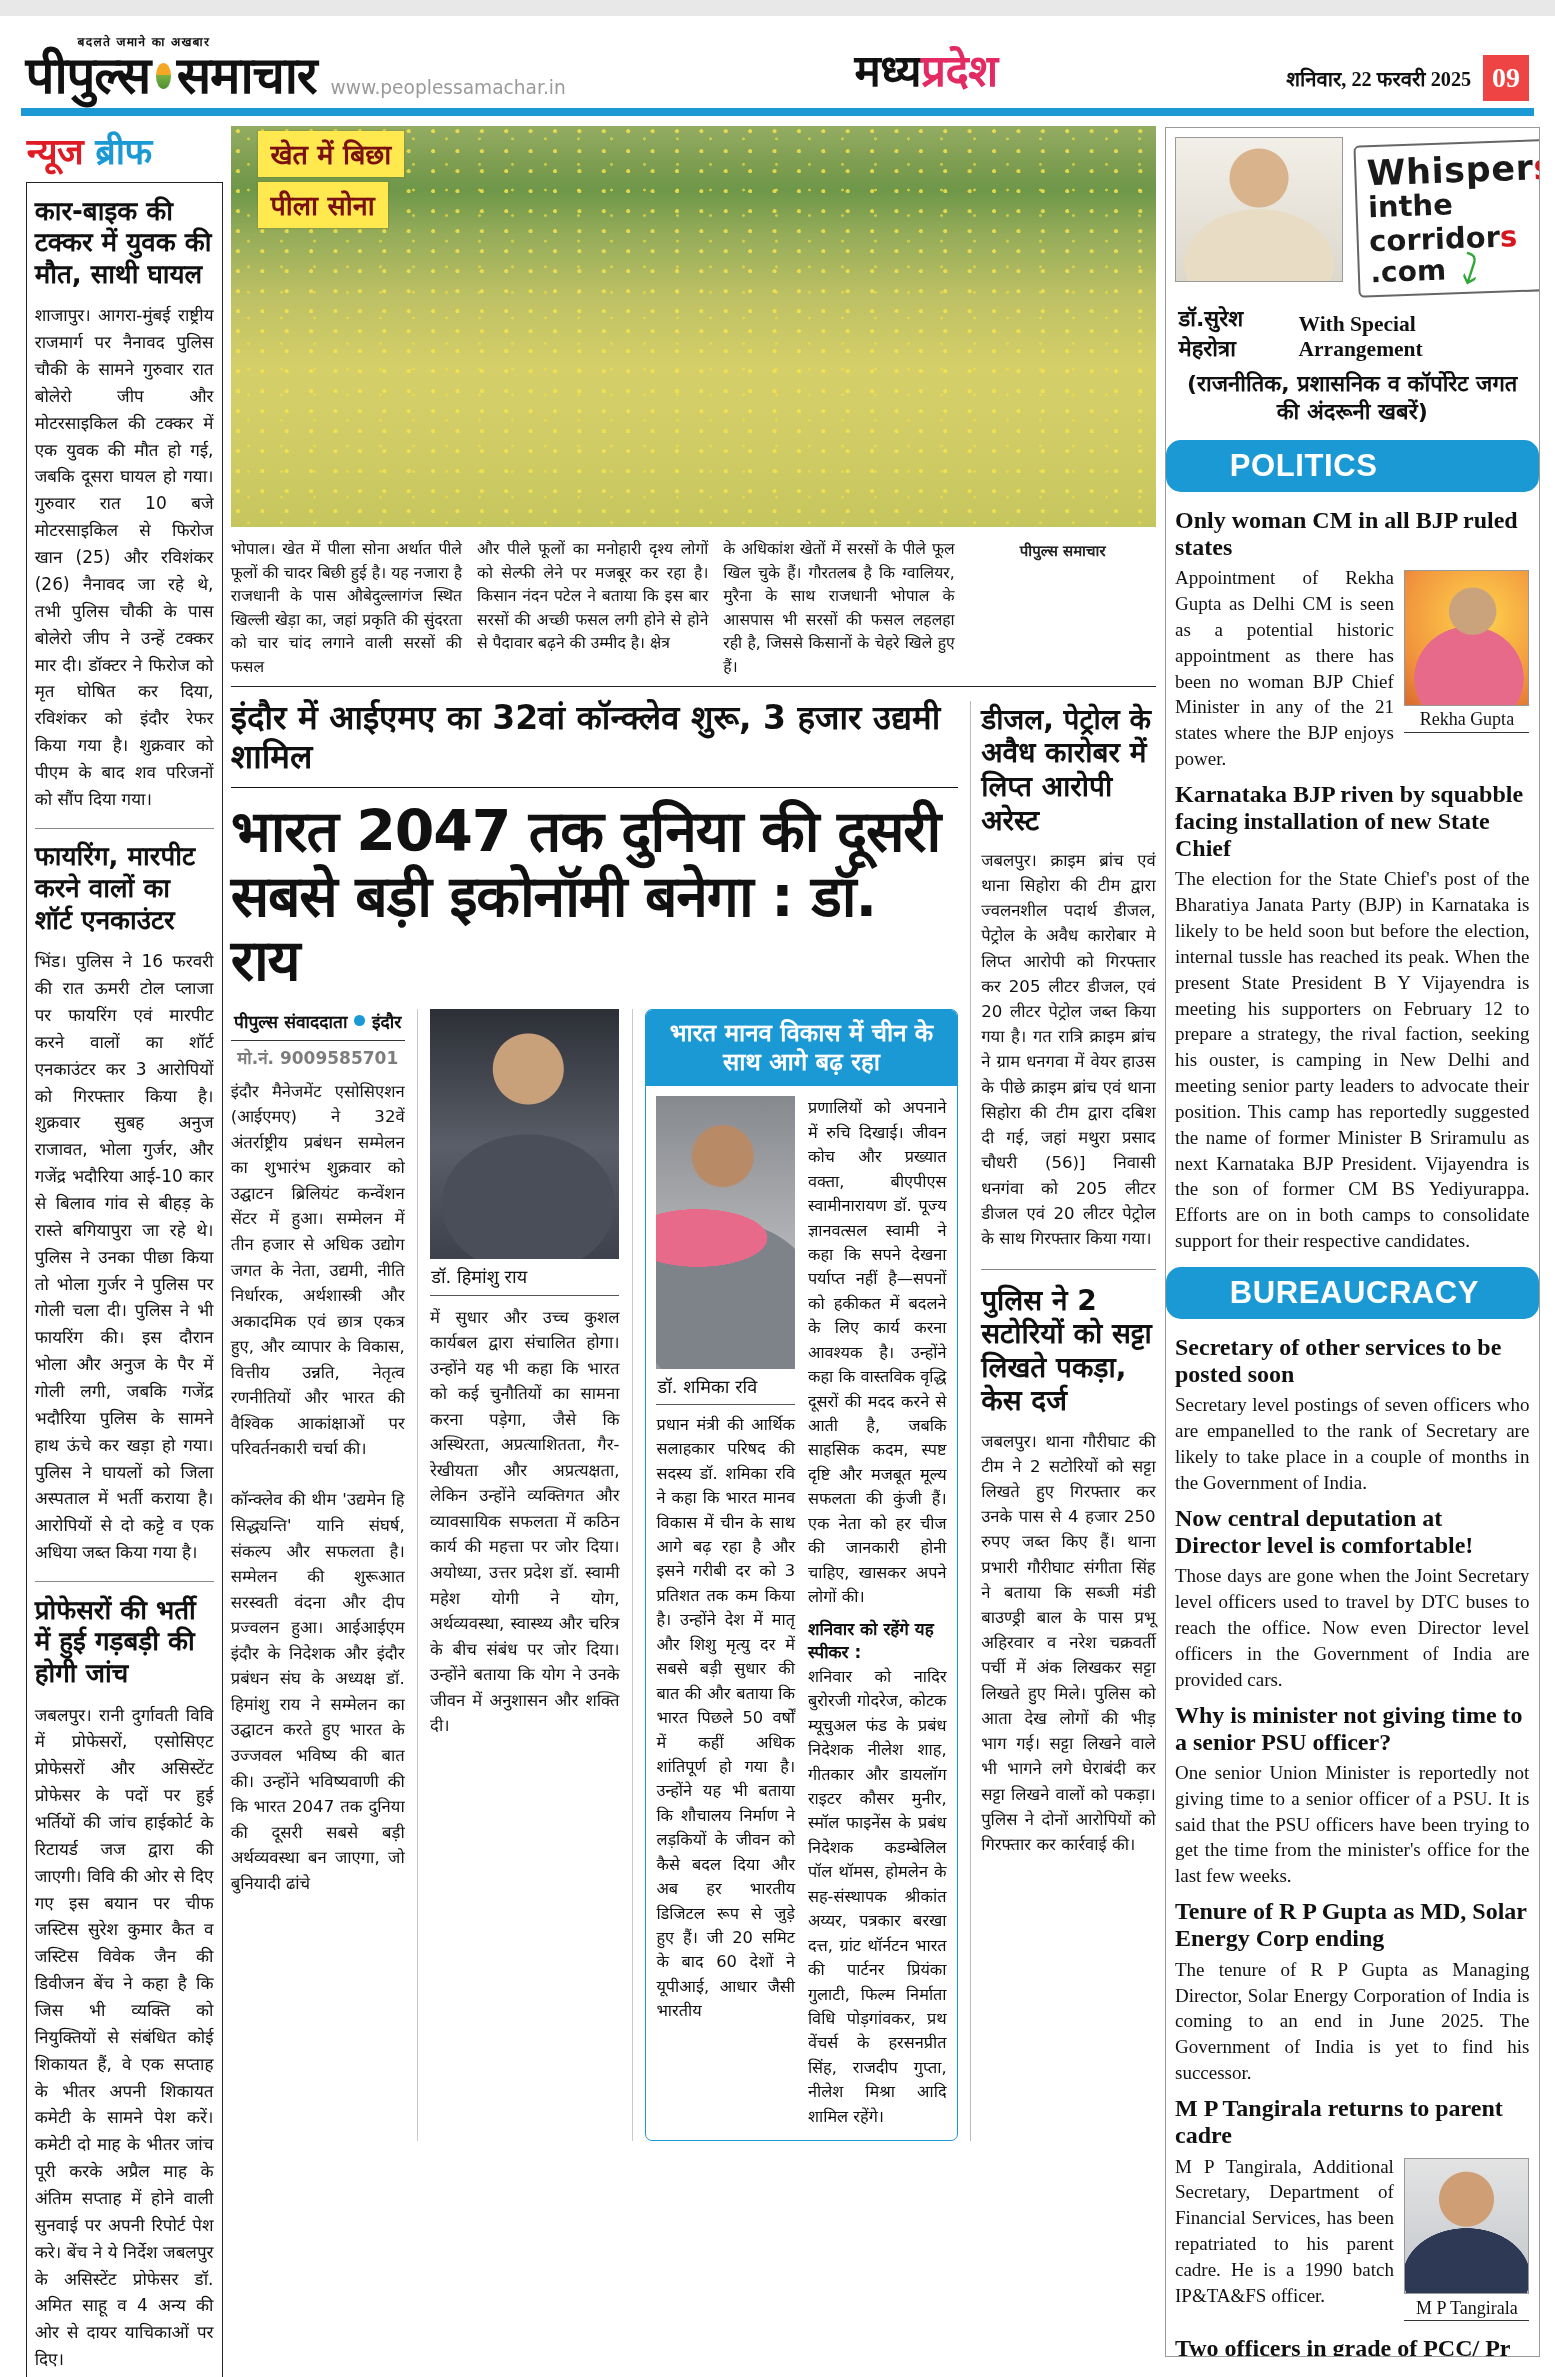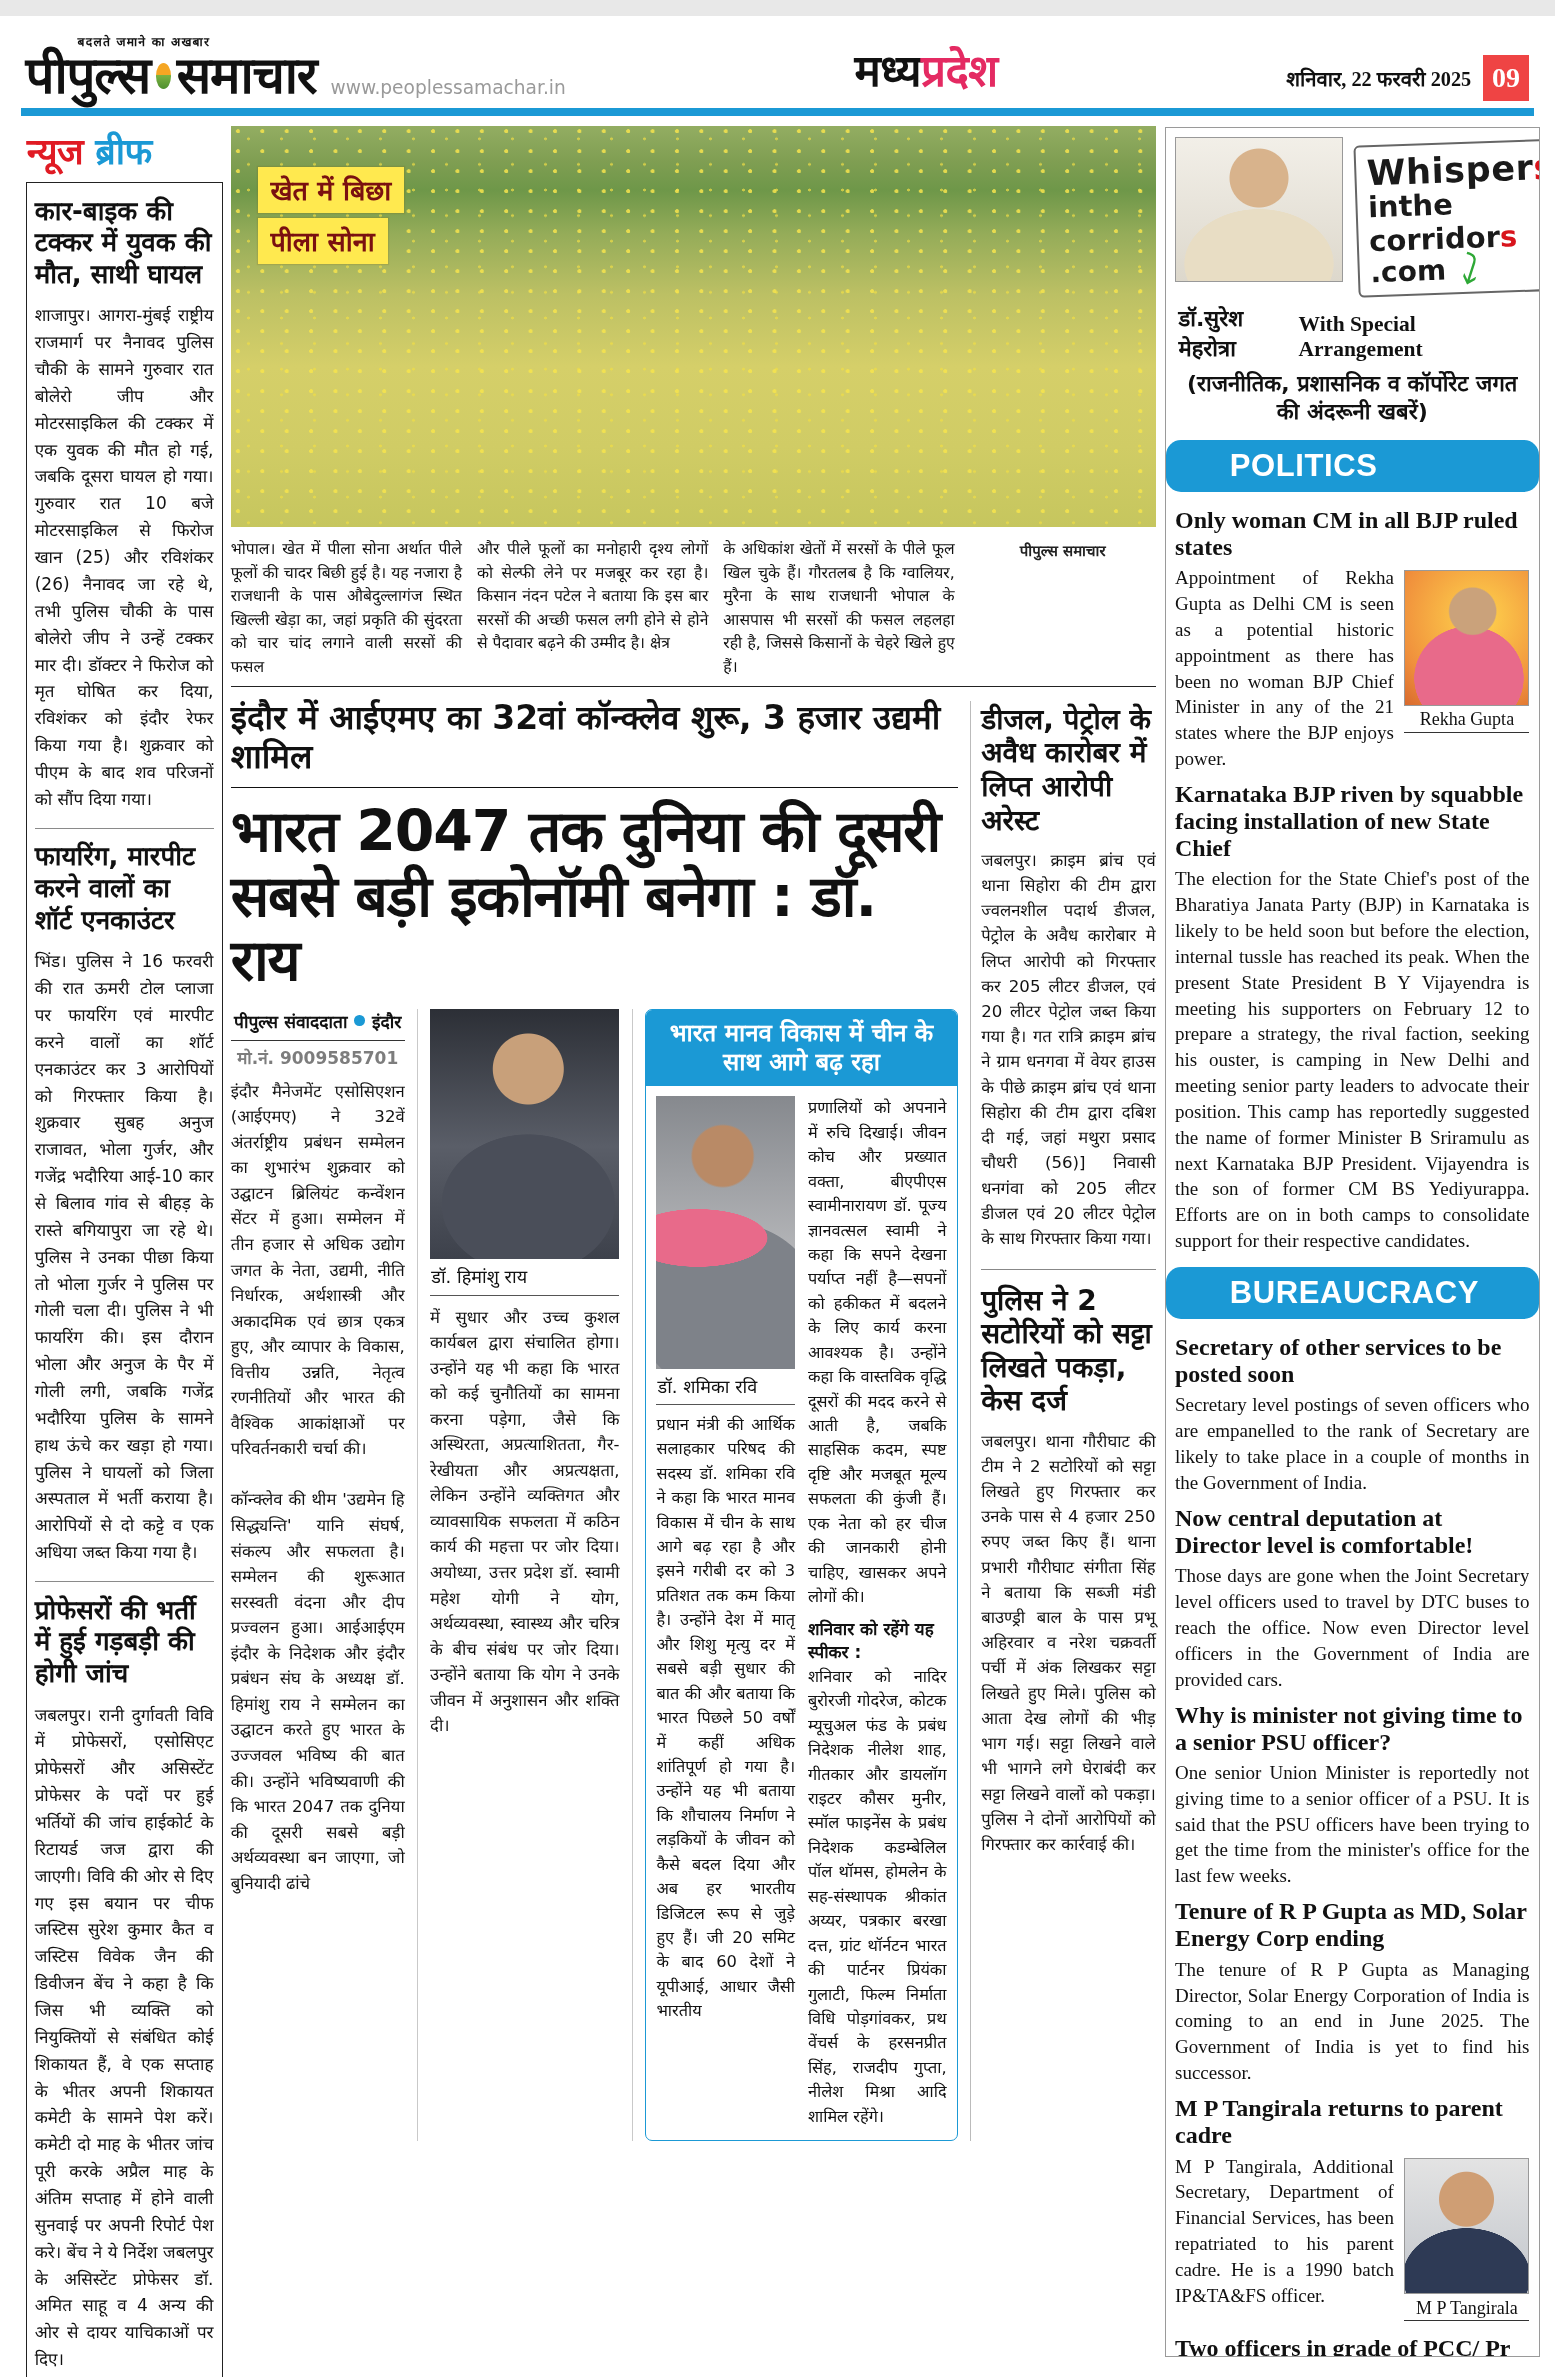--- a/index.html
+++ b/index.html
@@ -38,21 +38,21 @@
   .brief p { font-size:17px; line-height:1.58; text-align:justify; margin:0; white-space:pre-line; }
 
   
   .field-photo { position:relative; height:401px; margin-top:9.3px;
     background:
       radial-gradient(circle 2.3px at 7px 5.2px, rgba(246,228,77,.85) 0 1.7px, transparent 2.3px),
       radial-gradient(circle 1.7px at 17.4px 12.8px, rgba(240,222,70,.7) 0 1.2px, transparent 1.7px),
       linear-gradient(180deg,#93ad62 0%,#7f9e52 9%,#6e9749 16%,#95ac59 27%,#bcc064 42%,#d5cf69 60%,#d0cc65 80%,#c6c65e 100%);
     background-size: 24.4px 20px, 33px 25.6px, 100% 100%;
   }
-  .photo-label { position:absolute; top:41px; left:27px; }
+  .photo-label { position:absolute; top:5px; left:27px; }
   .photo-label span { display:block; background:#ffe94f; color:#7a1010; font-weight:800; font-size:27px; padding:4.6px 12.8px; width:max-content; box-shadow:0 0 0 1.2px rgba(120,90,0,.15);}
   .photo-label span + span { margin-top:4.6px; }
   .caption-row { display:grid; grid-template-columns:1fr 1fr 1fr 186px; gap:15px; padding:10.5px 0 7px; border-bottom:1.7px solid #222; }
   .caption-row p { font-size:15.7px; line-height:1.5; text-align:justify; margin:0; }
   .photo-credit { font-size:15px; font-weight:bold; text-align:center; color:#222; padding-top:2.3px; }
 
   
   .article-zone { display:grid; grid-template-columns:1fr 186px; gap:11.6px; margin-top:7px; }
   .kicker { font-size:33px; font-weight:800; line-height:1.18; margin:0; padding:5.8px 0 9.3px; border-bottom:1.7px solid #111; }
   .main-headline { font-size:57px; font-weight:800; line-height:1.13; margin:11.6px 0 16.3px; letter-spacing:-1.2px; }

